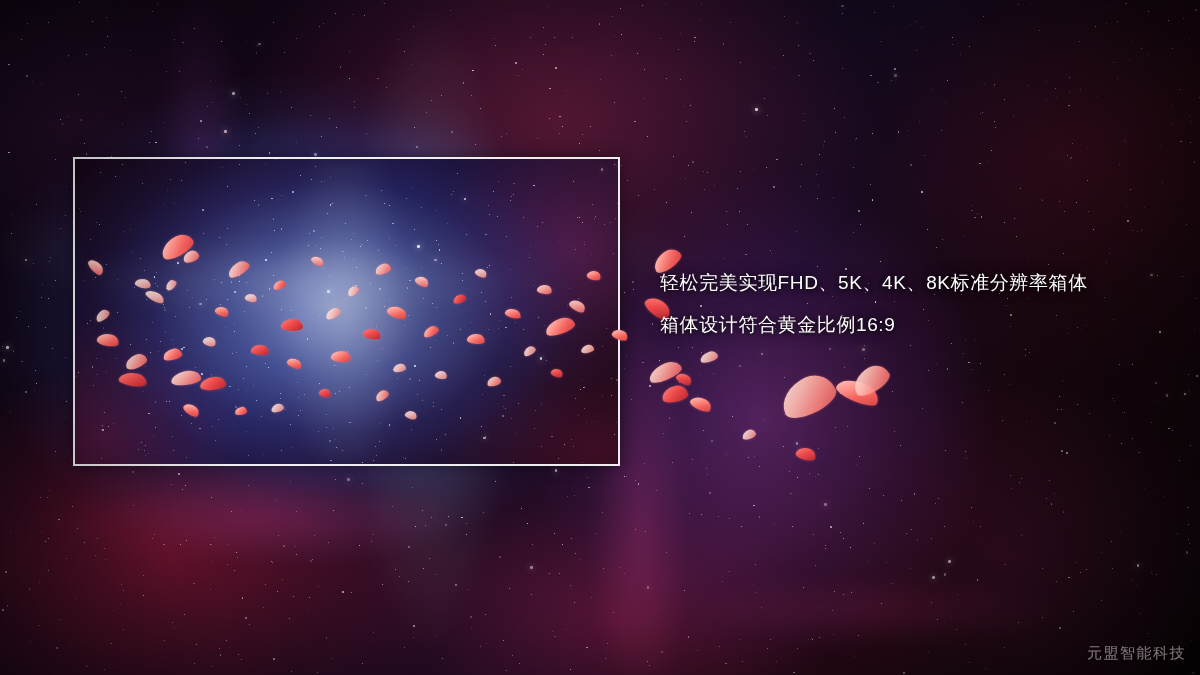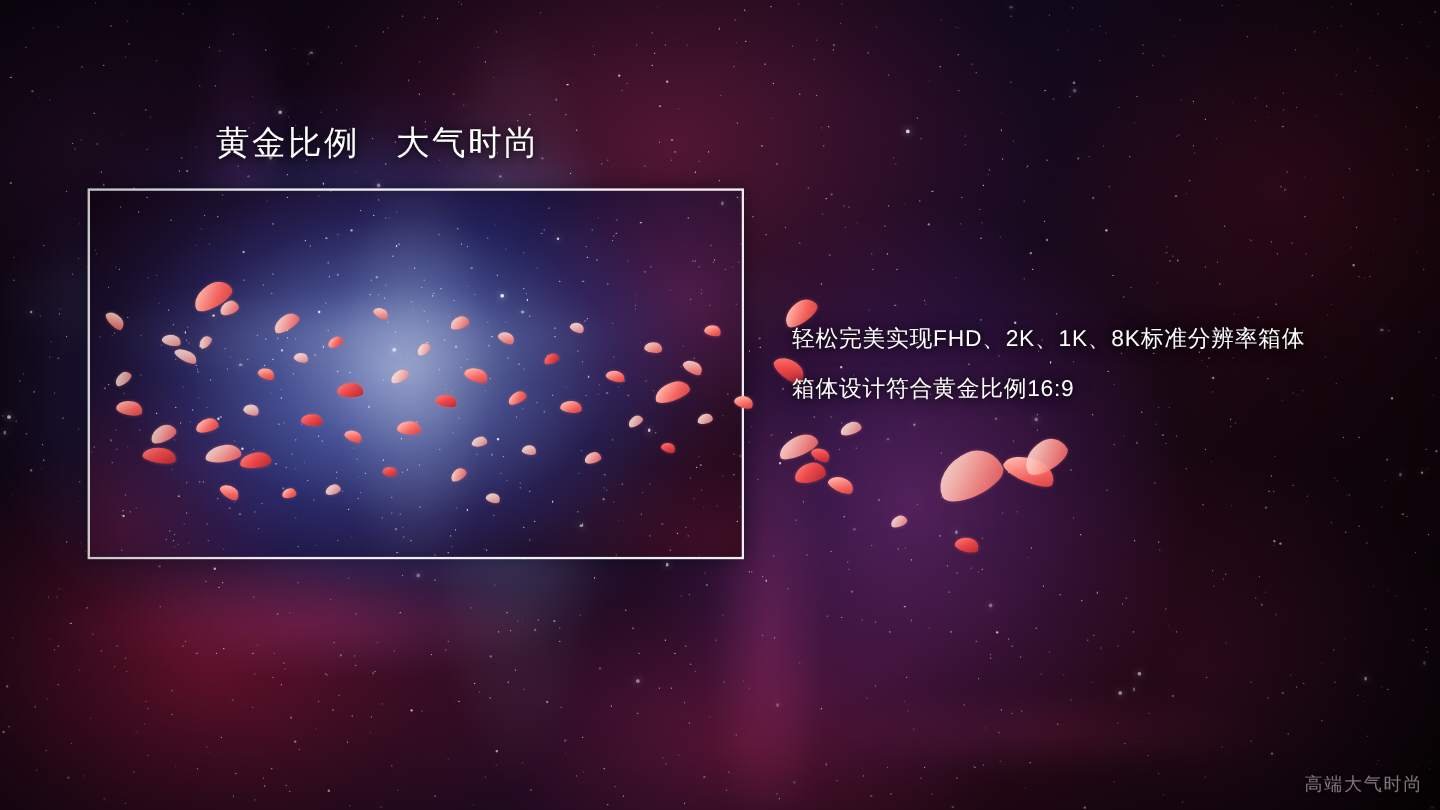--- a/index.html
+++ b/index.html
@@ -1789,21 +1789,20 @@
       <span class="petal soft" style="left:780px;top:378px;width:56px;height:36px;transform:rotate(-24deg);"></span>
       <span class="petal" style="left:836px;top:382px;width:44px;height:20px;transform:rotate(24deg);"></span>
       <span class="petal soft" style="left:852px;top:368px;width:38px;height:24px;transform:rotate(-30deg);"></span>
       <span class="petal deep" style="left:796px;top:448px;width:20px;height:12px;transform:rotate(16deg);"></span>
       <span class="petal pale" style="left:742px;top:430px;width:14px;height:9px;transform:rotate(-18deg);"></span>
       <span class="petal" style="left:612px;top:330px;width:16px;height:10px;transform:rotate(22deg);"></span>
     </div>
 
   <div class="vignette"></div>
 
-  <div class="slide-title">黄金比例　大气时尚</div>
 
   <div class="body-copy">
-    <p>轻松完美实现FHD、2K、1K、8K标准分辨率箱体</p>
+    <p>轻松完美实现FHD、5K、4K、8K标准分辨率箱体</p>
     <p>箱体设计符合黄金比例16:9</p>
   </div>
 
-  <div class="watermark">高端大气时尚</div>
+  <div class="watermark">元盟智能科技</div>
 </div>
 
 </body></html>

